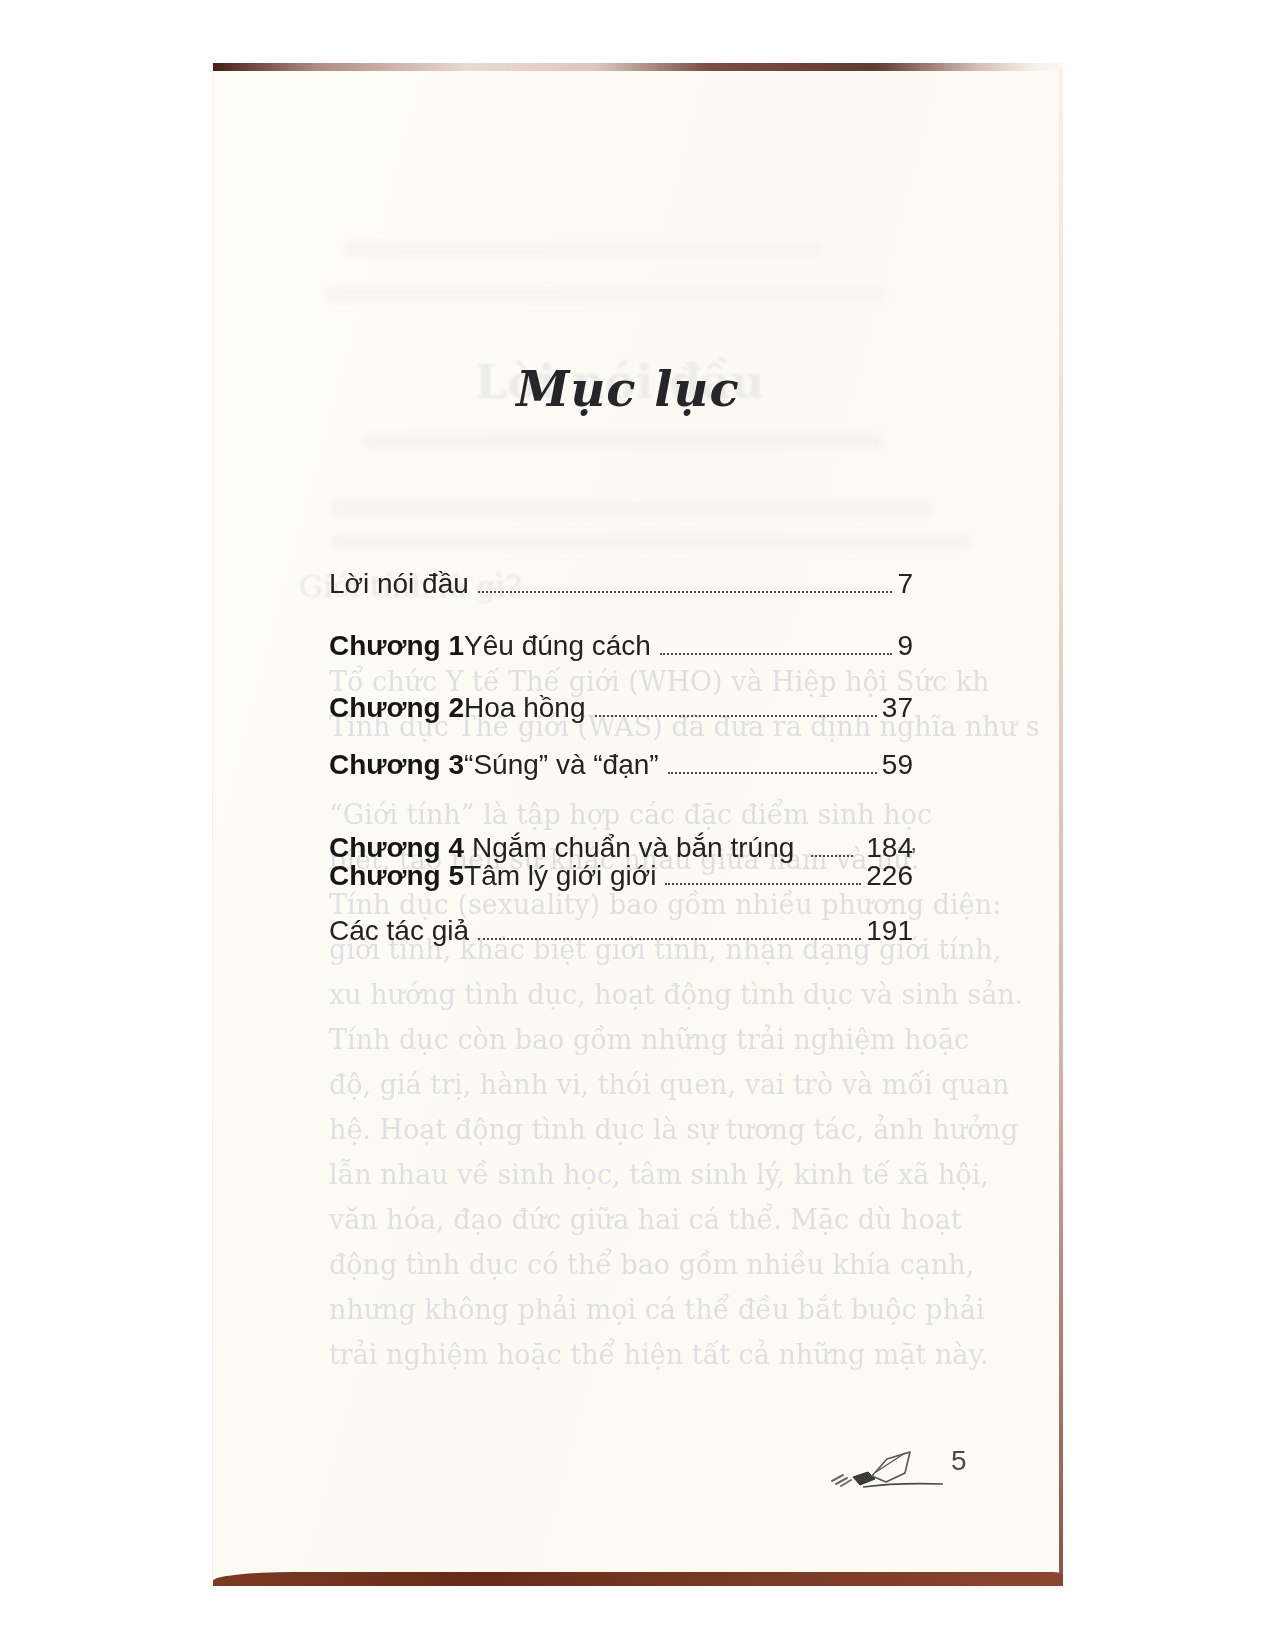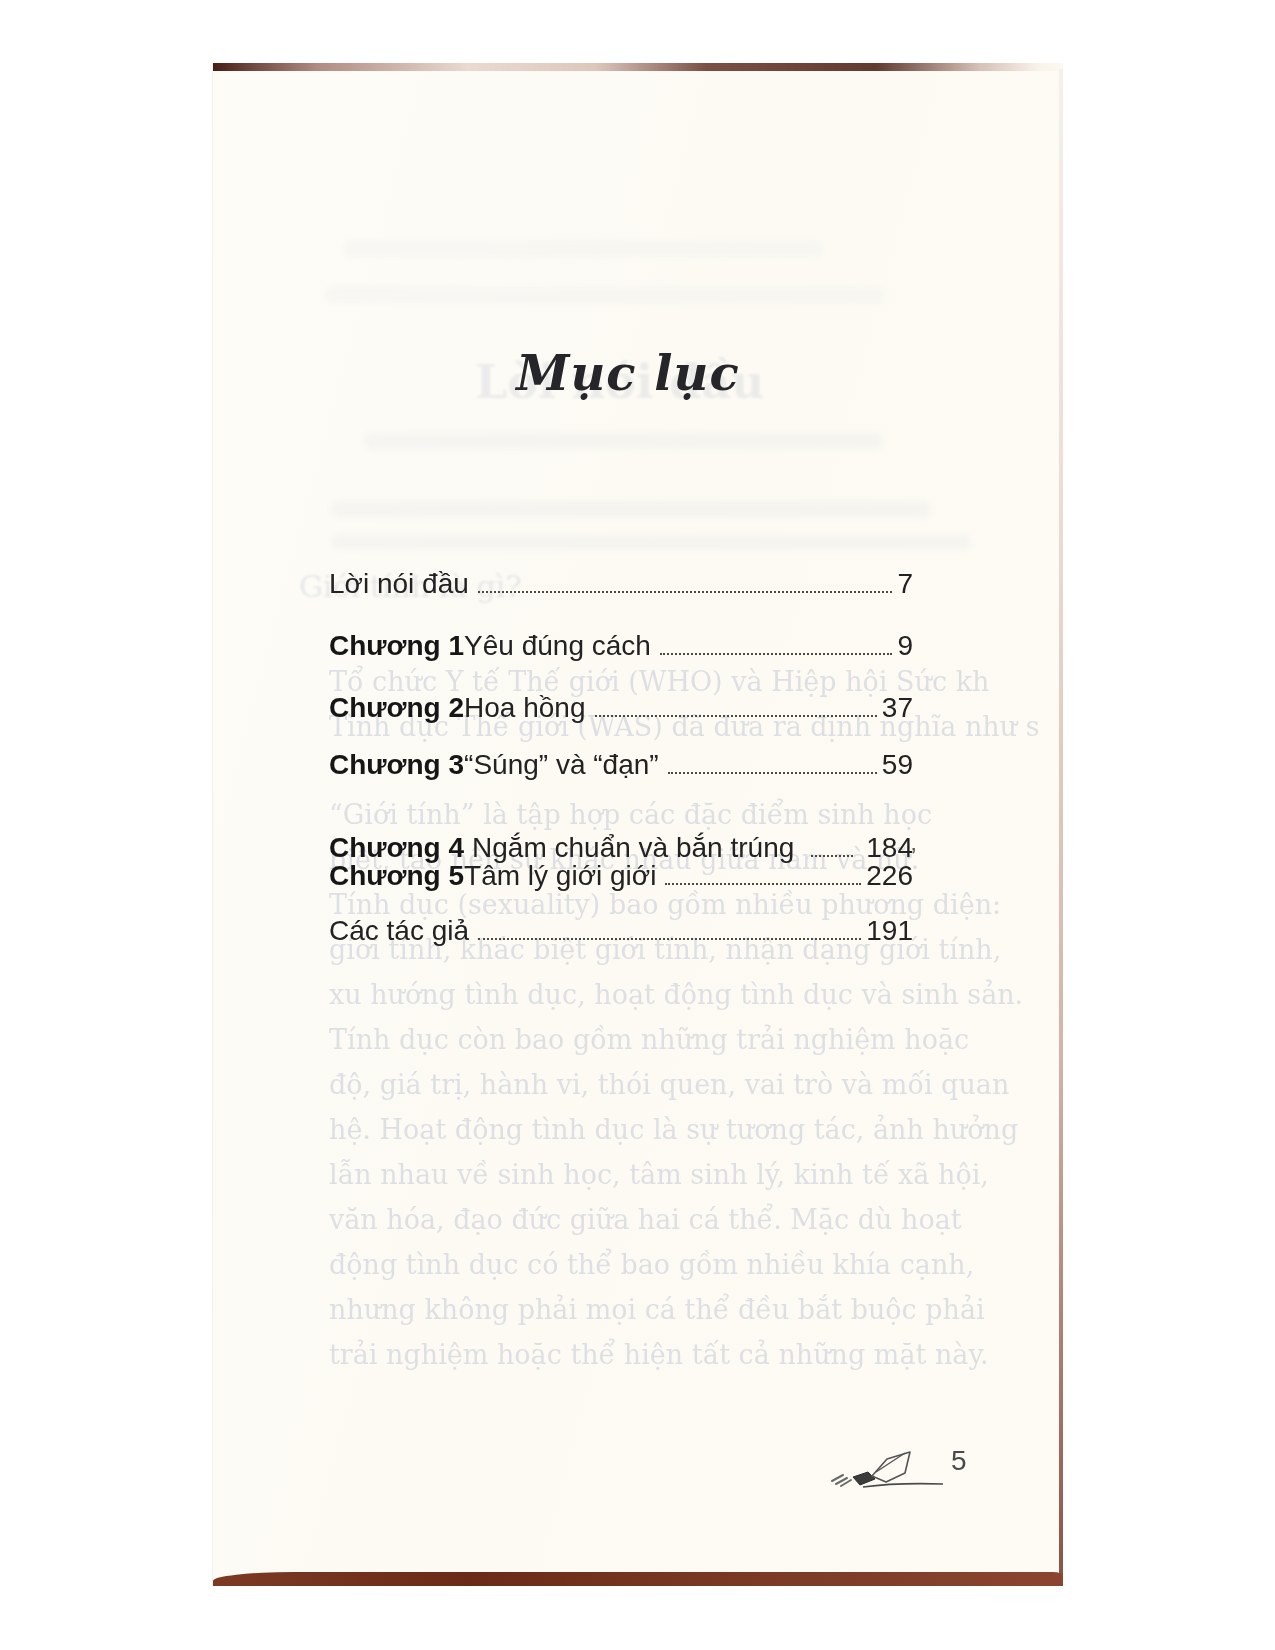--- a/index.html
+++ b/index.html
@@ -23,21 +23,21 @@
         filter:blur(0.4px);}
   .edge-bottom{position:absolute;left:0;bottom:0;width:100%;height:14px;z-index:5;
         background:linear-gradient(to right,#7c3a24 0%,#692b17 30%,#7a3a26 65%,#8a4530 100%);
         border-top-left-radius:80px 9px;border-top-right-radius:10px 3px;}
   .edge-right{position:absolute;right:0;top:6px;bottom:0;width:4px;z-index:5;
         background:linear-gradient(to bottom,
           rgba(180,160,155,0.10) 0%,rgba(190,150,142,0.30) 30%,
           rgba(160,95,80,0.45) 65%,rgba(118,52,36,0.85) 100%);}
   
   .content{position:absolute;inset:0;z-index:3;}
-  .doc-title{position:absolute;top:282px;left:0;width:100%;text-align:center;
+  .doc-title{position:absolute;top:298px;left:0;width:100%;text-align:center;
         font-family:"DejaVu Serif",serif;font-style:italic;font-weight:600;
         font-size:48px;color:#26262a;letter-spacing:1px;transform:translateX(-10px);}
   .toc-row{position:absolute;left:116px;width:584px;display:flex;align-items:baseline;
         font-size:28px;color:var(--ink);white-space:nowrap;}
   .toc-label{flex:0 0 122px;font-weight:700;color:#161616;}
   .toc-name{flex:0 0 auto;}
   .toc-leader{flex:1 1 auto;border-bottom:2px dotted #4a4a44;margin:0 5px 7px 9px;min-width:12px;}
   .toc-page{flex:0 0 auto;text-align:right;}
   .r0{top:505px;} .r1{top:567px;} .r2{top:629px;} .r3{top:686px;}
   .r4{top:769px;gap:8px;} .r5{top:797px;} .r6{top:852px;}

